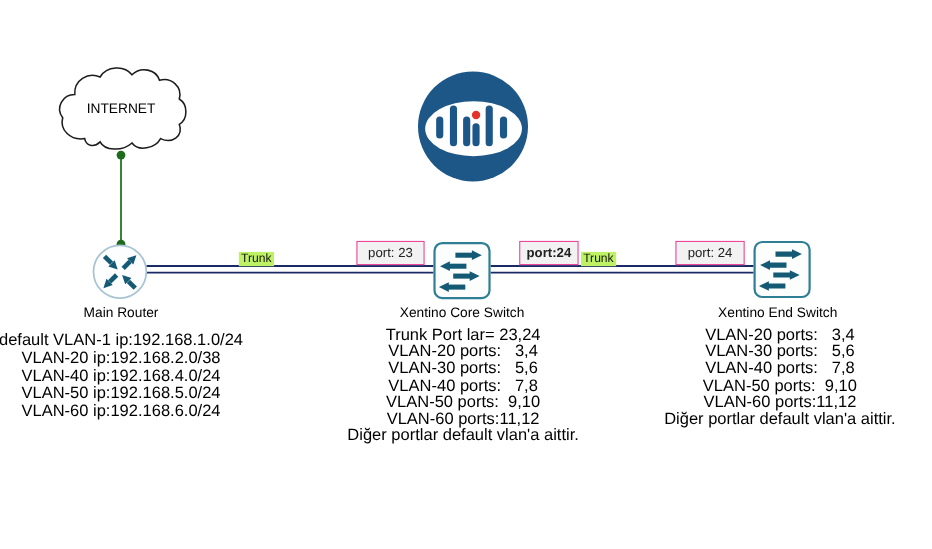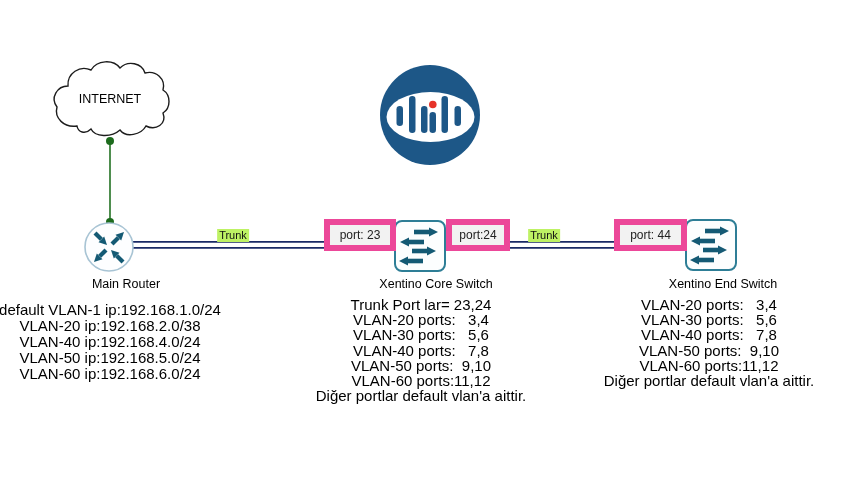--- a/index.html
+++ b/index.html
@@ -7,36 +7,36 @@
     position:relative; width:847px; height:499px; background:#ffffff;
     font-family:"Liberation Sans", sans-serif; overflow:hidden;
   }
   #gfx { position:absolute; left:0; top:0; }
   .abs { position:absolute; }
   .internet-label {
     left:110px; top:92px; transform:translateX(-50%);
     font-size:12.5px; color:#000; white-space:nowrap;
   }
   .port-box {
-    top:219px; height:20px; background:#f2f2f2; border:6px solid #ec4899;
+    top:219px; height:20px; background:#f2f2f2; border:1px solid #ec4899;
     display:flex; align-items:center; justify-content:center;
     font-size:12px; color:#222; box-sizing:content-box;
   }
   .port-core-left  { left:324px; width:60px; }
-  .port-core-right { left:446px; width:52px; }
+  .port-core-right { left:472px; width:52px;font-weight:bold; }
   .port-end-left   { left:614px; width:61px; }
   .trunk-label {
     top:229px; transform:translateX(-50%); background:#bef264;
     font-size:11px; color:#111; padding:0 2px; line-height:13px;
   }
   .trunk-1 { left:233px; }
   .trunk-2 { left:544px; }
   .dev-label {
     top:277px; transform:translateX(-50%);
-    font-size:12.5px; color:#000; white-space:nowrap;margin-left:16px;
+    font-size:12.5px; color:#000; white-space:nowrap;
   }
   .dev-label-router { left:110px; }
   .dev-label-core   { left:420px; }
   .dev-label-end    { left:707px; }
   .info {
     transform:translateX(-50%); text-align:center;
     font-size:15px; color:#000;
   }
   .info div { white-space:pre; }
   .info-router { left:110px; top:302px; line-height:16px; }
@@ -127,21 +127,21 @@
         <rect x="454.5" y="106" width="6.5" height="20" rx="3.2"></rect>
       </g>
       <circle cx="432.8" cy="104.5" r="3.8" fill="#e63329"></circle>
     </g>
   </svg>
 
   <div class="abs internet-label">INTERNET</div>
 
   <div class="abs port-box port-core-left">port: 23</div>
   <div class="abs port-box port-core-right">port:24</div>
-  <div class="abs port-box port-end-left">port: 44</div>
+  <div class="abs port-box port-end-left">port: 24</div>
 
   <div class="abs trunk-label trunk-1">Trunk</div>
   <div class="abs trunk-label trunk-2">Trunk</div>
 
   <div class="abs dev-label dev-label-router">Main Router</div>
   <div class="abs dev-label dev-label-core">Xentino Core Switch</div>
   <div class="abs dev-label dev-label-end">Xentino End Switch</div>
 
   <div class="abs info info-router">
     <div>default VLAN-1 ip:192.168.1.0/24</div>

